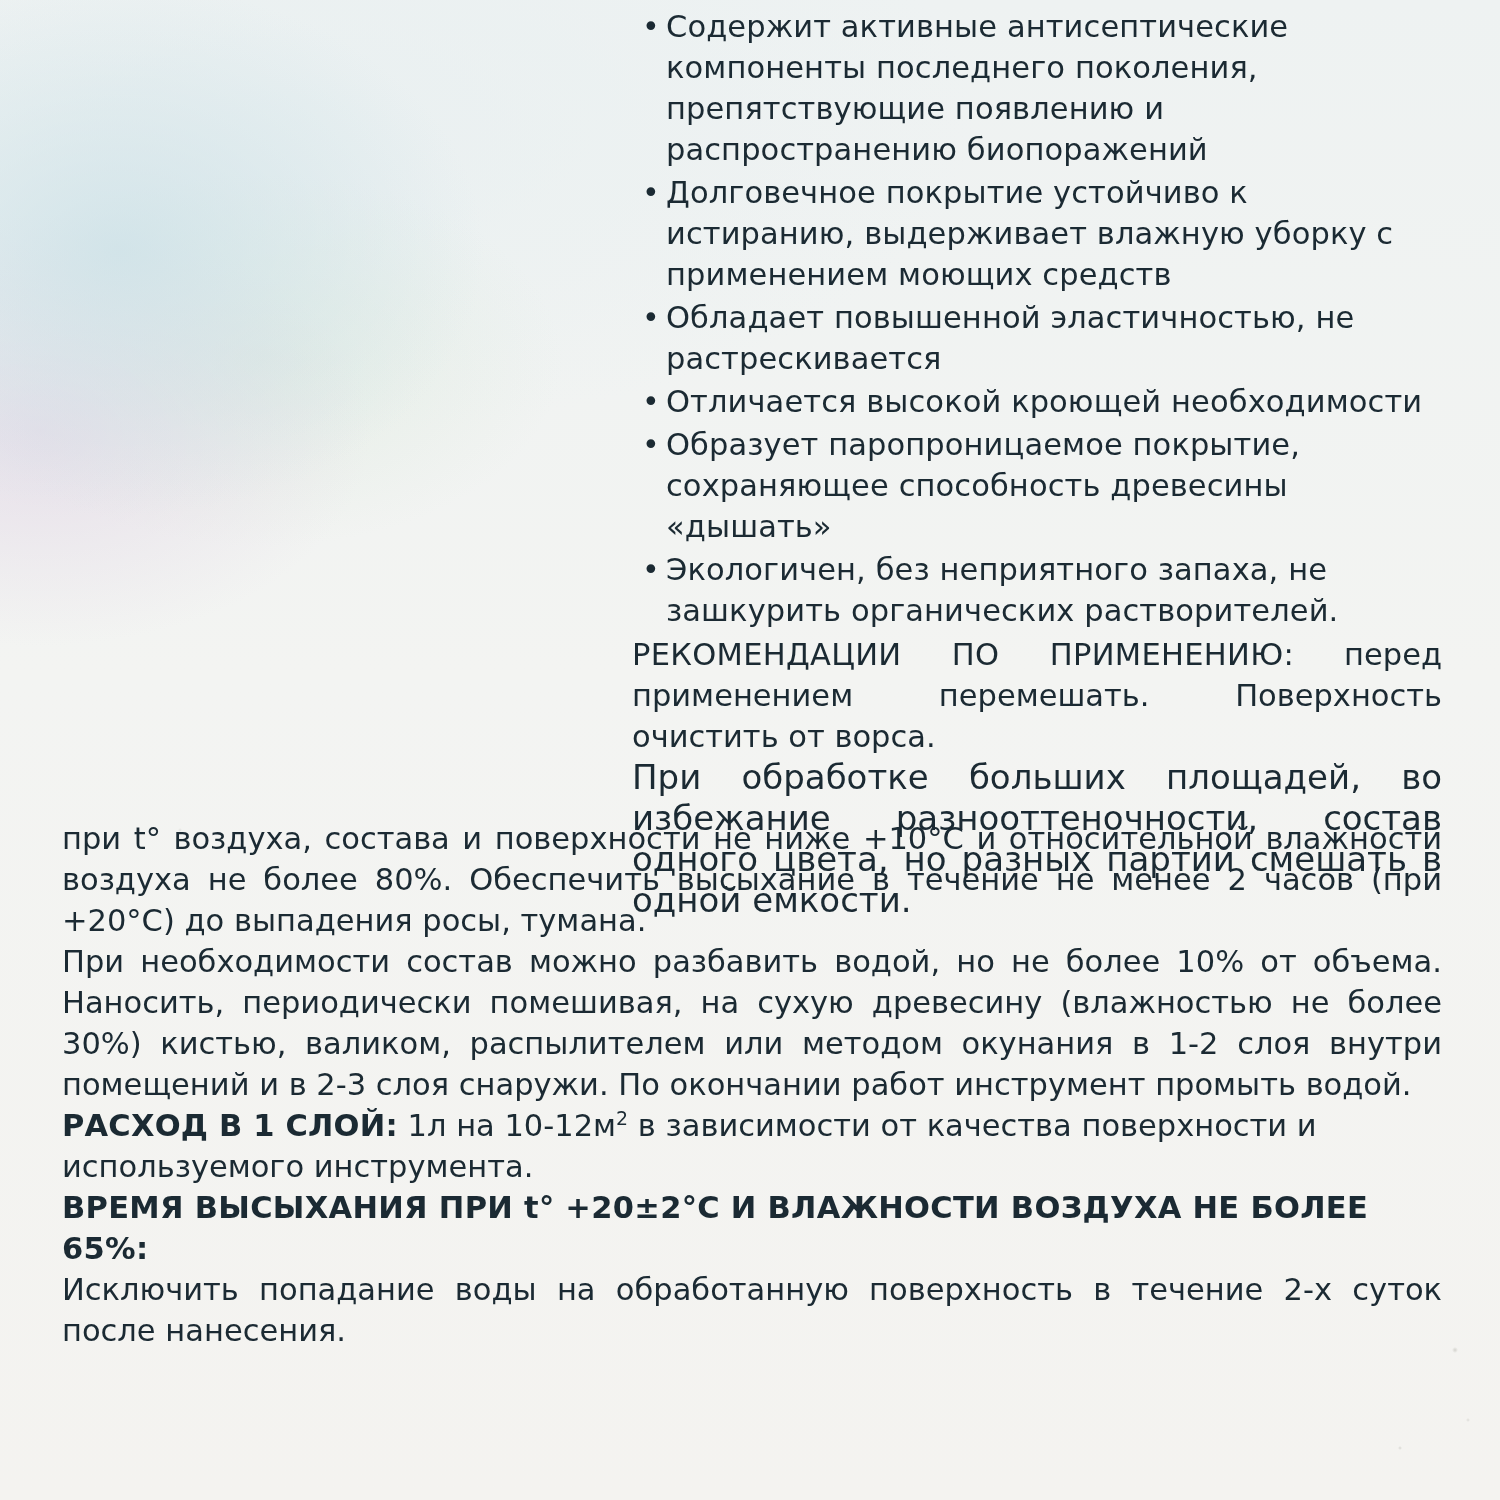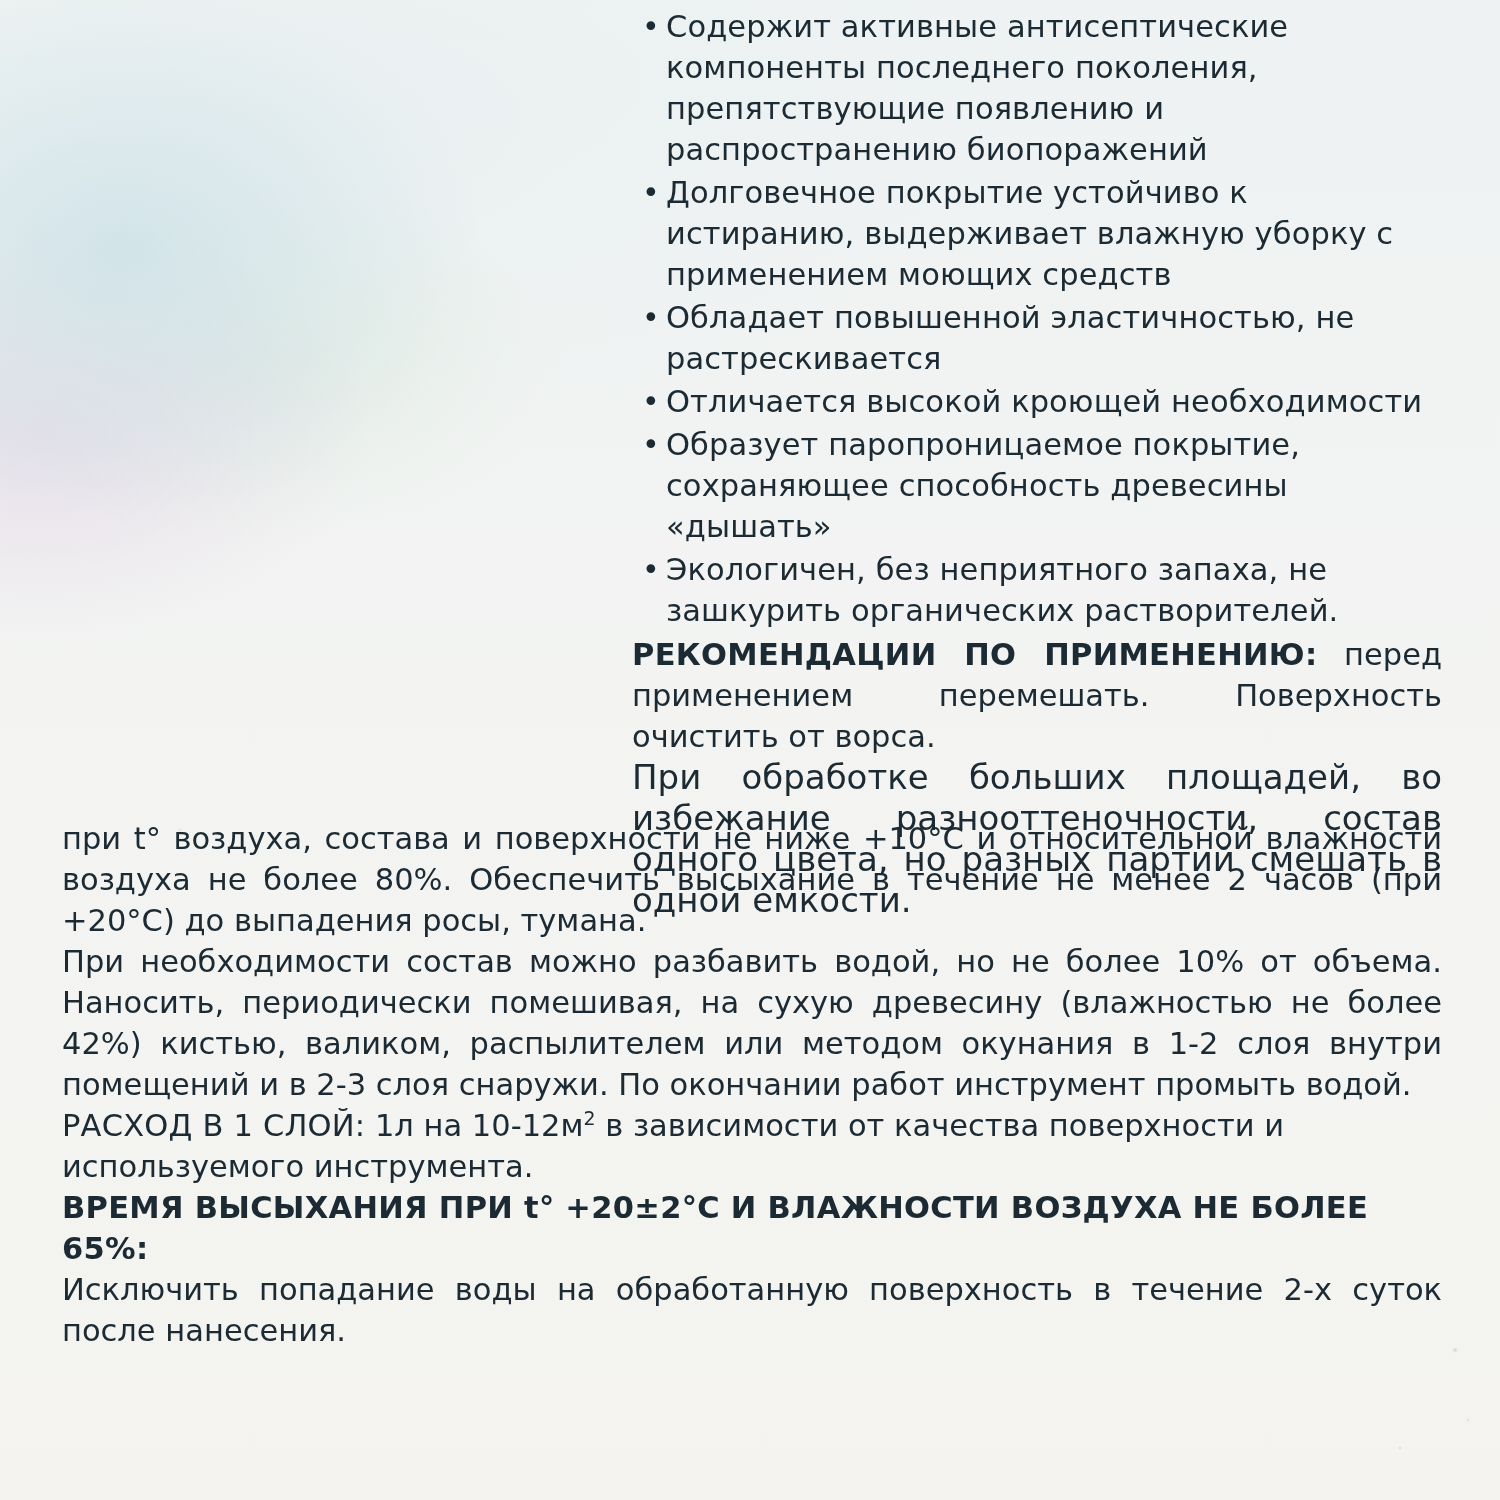--- a/index.html
+++ b/index.html
@@ -76,21 +76,21 @@
   }
 
   .rec-block {
     margin-top: 3px;
     font-size: 30.5px;
     line-height: 41px;
     text-align: justify;
     text-align-last: left;
   }
   .rec-block .heading {
-    font-weight: bold;
+    font-weight: normal;
     letter-spacing: 0.3px;
   }
 
   .para-justify {
     text-align: justify;
     text-align-last: left;
     font-size: 34px;
     line-height: 41px;
     margin: 0;
   }
@@ -106,21 +106,21 @@
     margin: 0;
     font-size: 30.5px;
     line-height: 41px;
     text-align: justify;
     text-align-last: left;
   }
   .full-col p.nojust {
     text-align: left;
   }
   .strong-head {
-    font-weight: normal;
+    font-weight: bold;
     letter-spacing: 0.2px;
   }
   .wide-head {
     font-weight: bold;
     letter-spacing: 0.3px;
     font-size: 30.5px;
   }
   sup.sq {
     font-size: 0.62em;
     vertical-align: super;
@@ -171,21 +171,21 @@
     <p class="para-justify">При обработке больших площадей, во избежание разнооттеночности, состав одного цвета, но разных партий смешать в одной емкости.</p>
 
 
   </div>
 
   <div class="full-col">
 
     <p>при t° воздуха, состава и поверхности не ниже +10°С и относительной влажности воздуха не более 80%. Обеспечить высыхание в течение не менее 2 часов (при +20°С) до выпадения росы, тумана.</p>
 
 
-    <p>При необходимости состав можно разбавить водой, но не более 10% от объема. Наносить, периодически помешивая, на сухую древесину (влажностью не более 42%) кистью, валиком, распылителем или методом окунания в 1-2 слоя внутри помещений и в 2-3 слоя снаружи. По окончании работ инструмент промыть водой.</p>
+    <p>При необходимости состав можно разбавить водой, но не более 10% от объема. Наносить, периодически помешивая, на сухую древесину (влажностью не более 30%) кистью, валиком, распылителем или методом окунания в 1-2 слоя внутри помещений и в 2-3 слоя снаружи. По окончании работ инструмент промыть водой.</p>
 
     <p class="nojust">
       <span class="strong-head">РАСХОД В 1 СЛОЙ:</span><span> 1л на 10-12м</span><sup class="sq">2</sup><span> в зависимости от качества поверхности и используемого инструмента.</span>
     </p>
 
     <p class="nojust">
       <span class="wide-head">ВРЕМЯ ВЫСЫХАНИЯ ПРИ t° +20±2°С И ВЛАЖНОСТИ ВОЗДУХА НЕ БОЛЕЕ 65%:</span>
     </p>
 
 

